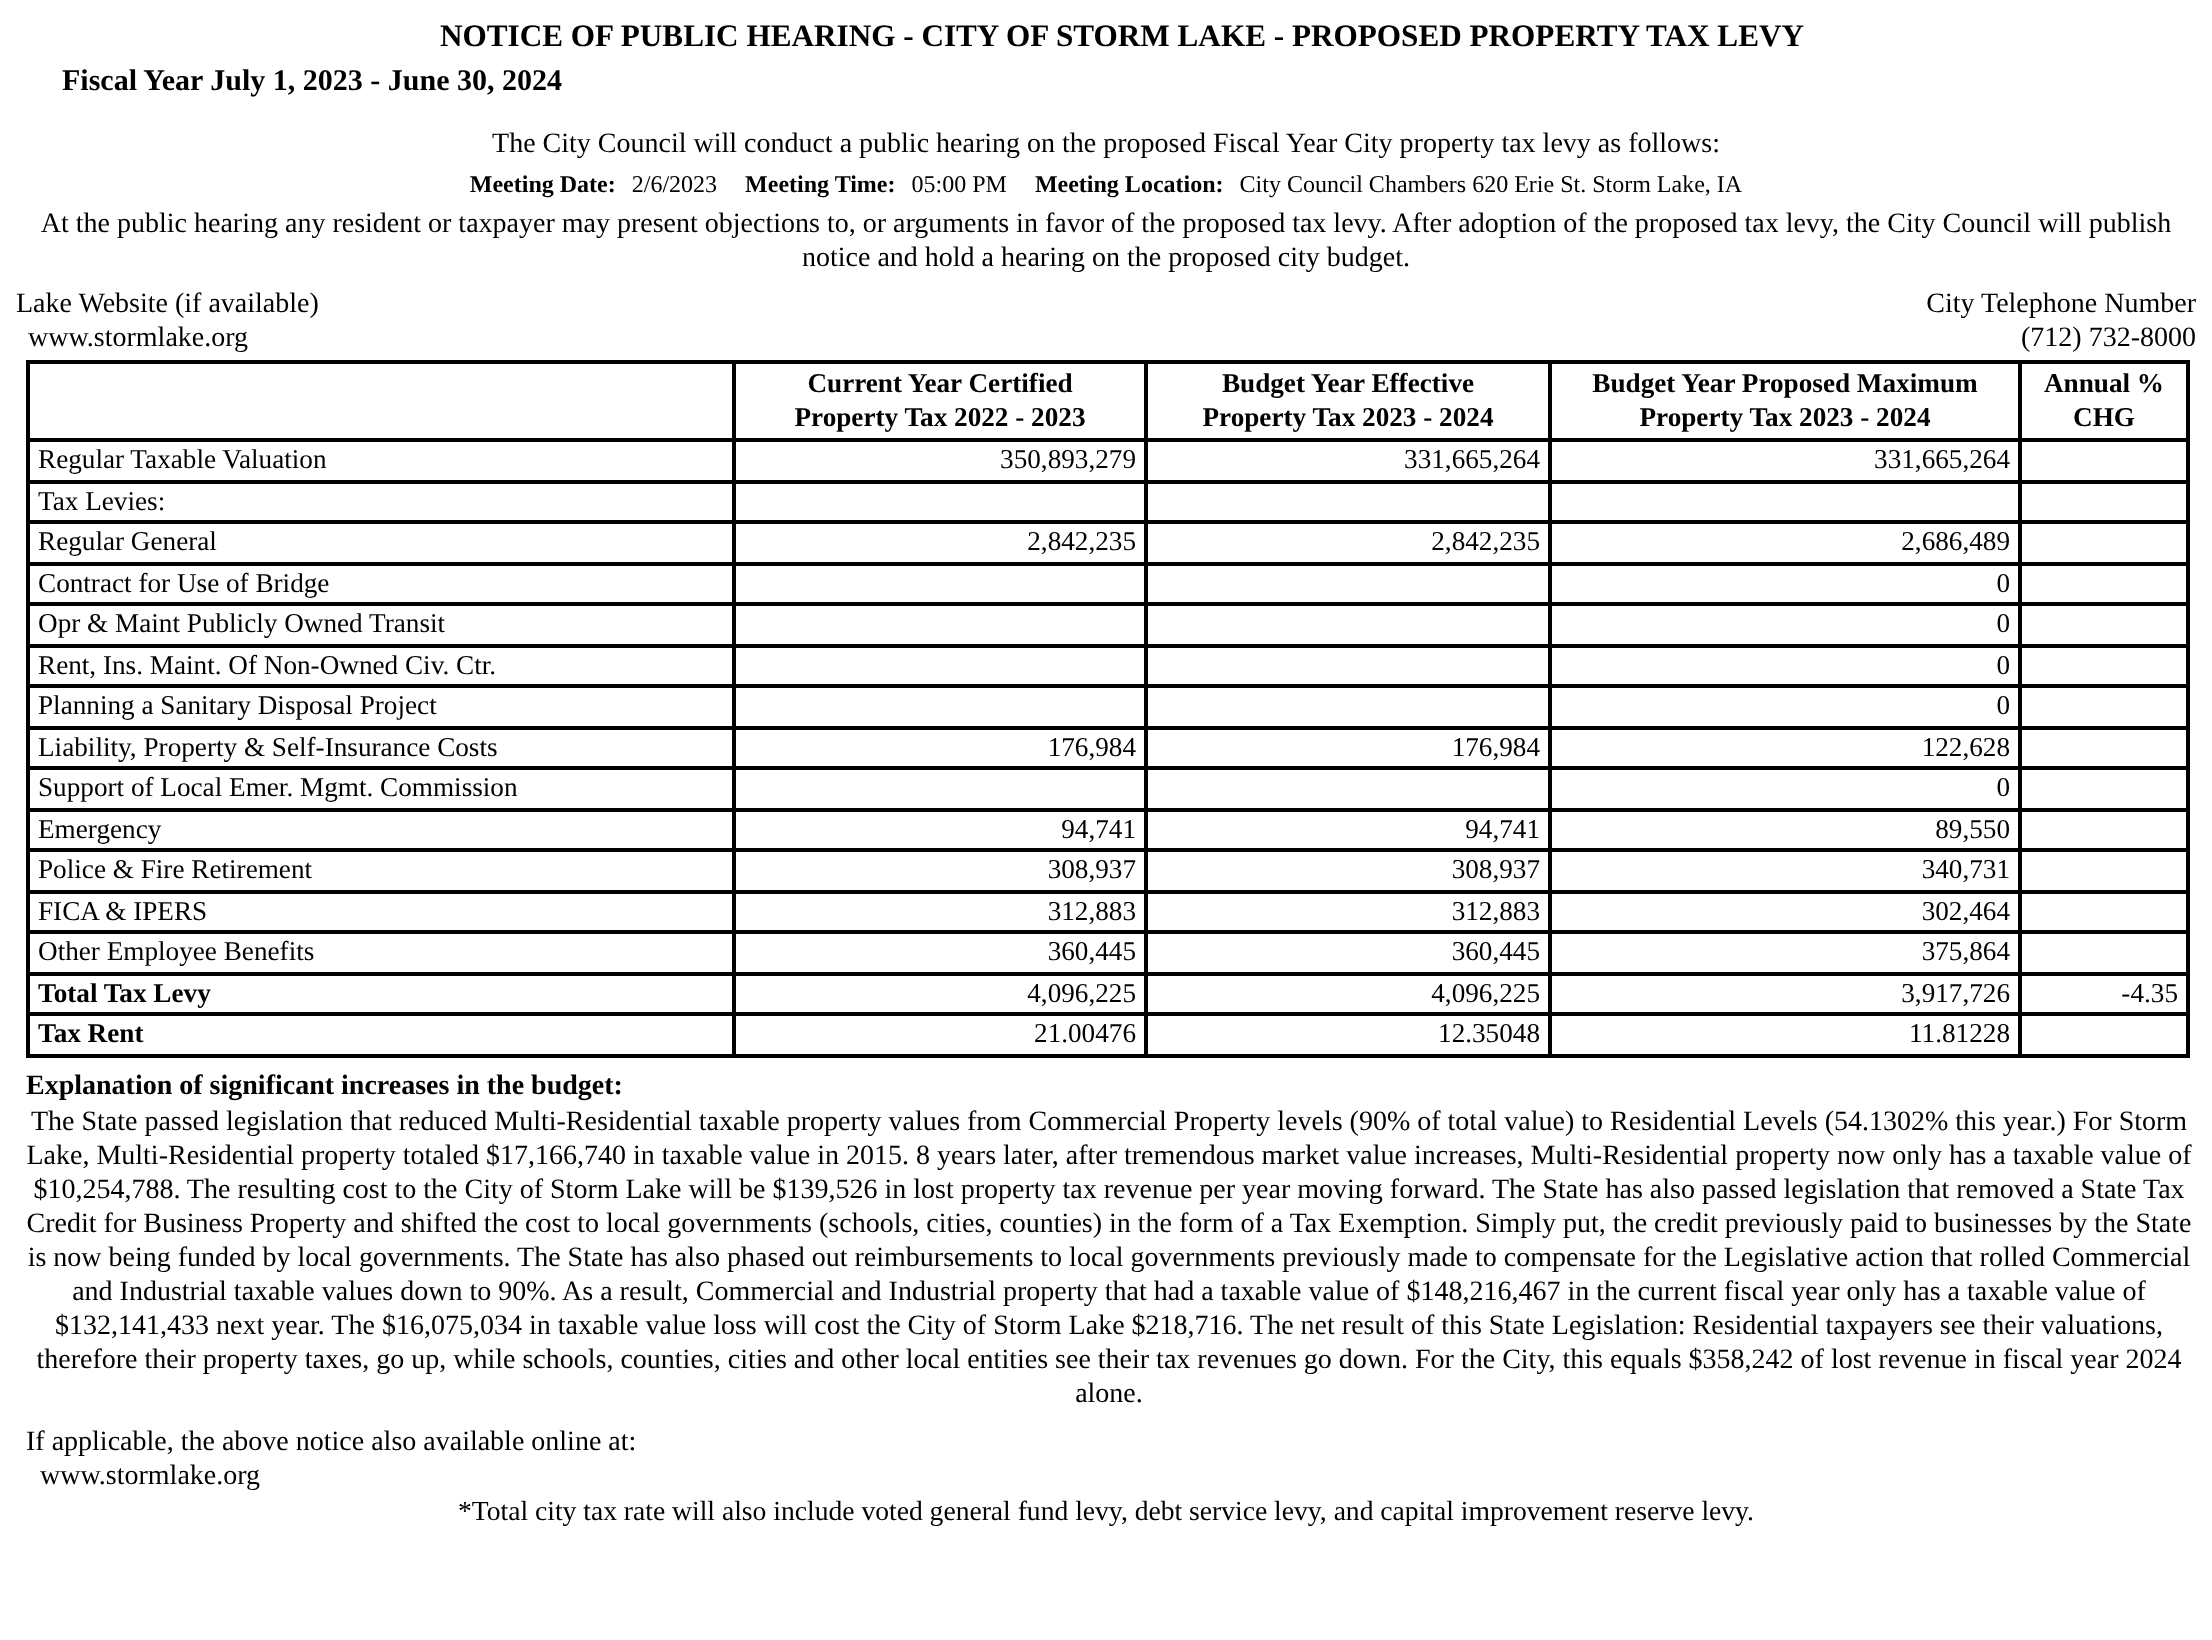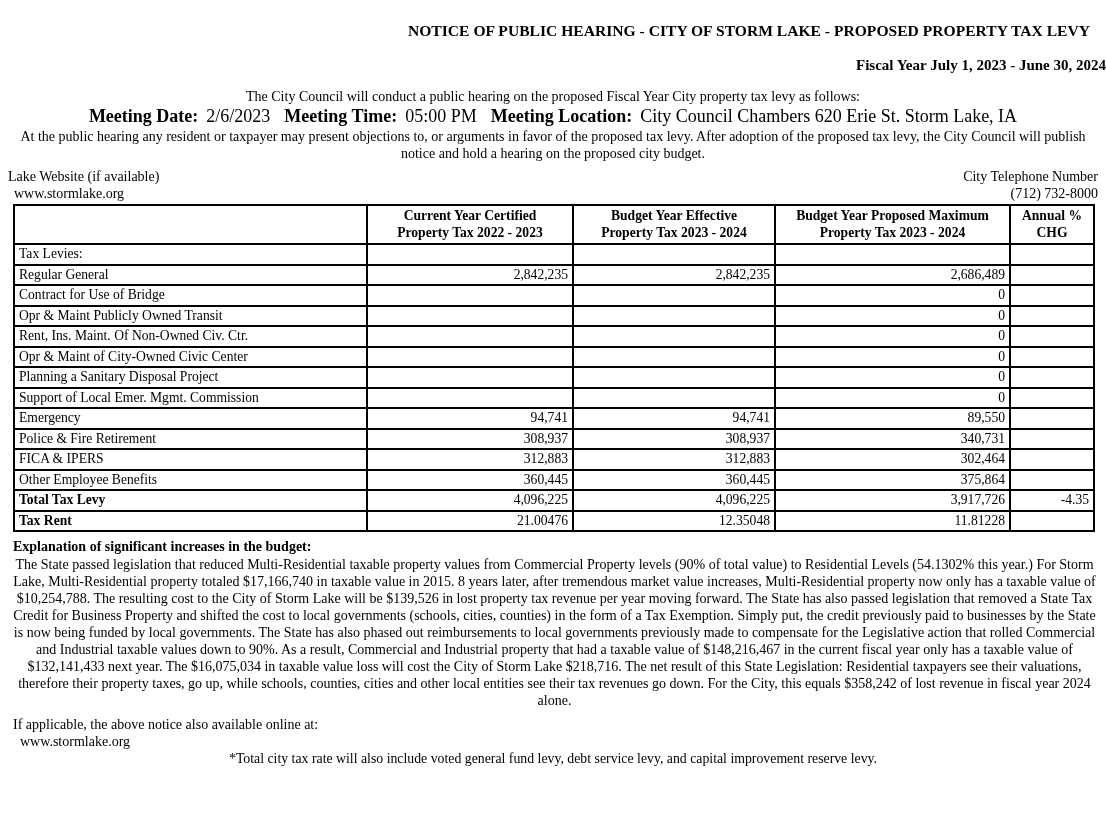--- a/index.html
+++ b/index.html
@@ -6,25 +6,25 @@
   html, body { margin: 0; padding: 0; }
   body {
     width: 1106px; height: 820px;
     background: #ffffff; color: #000000;
     font-family: "Liberation Serif", serif;
     font-size: 13.8px;
     overflow: hidden;
   }
   .doc { width: 1106px; height: 820px; position: relative; padding-top: 6px; }
 
-  .title-line1 { text-align: right; font-weight: bold; font-size: 15.6px; margin: 16px; line-height: 18px; padding-left: 16px; }
-  .title-line2 { text-align: right; font-weight: bold; font-size: 15px; margin: 0; line-height: 18px; }
+  .title-line1 { text-align: center; font-weight: bold; font-size: 15.6px; margin: 4px; line-height: 18px; padding-left: 16px; }
+  .title-line2 { text-align: left; font-weight: bold; font-size: 15px; margin: 0; line-height: 18px; padding-left: 31px; }
 
   .conduct { text-align: center; margin: 14px 6px 0 6px; font-size: 14px; line-height: 17px; }
-  .meeting { text-align: center; margin: 3px 6px 0 6px; font-size: 18px; line-height: 17px; }
+  .meeting { text-align: center; margin: 3px 6px 0 6px; font-size: 12px; line-height: 17px; }
   .meeting b { margin-left: 14px; }
   .meeting b:first-child { margin-left: 0; }
   .meeting .val { margin-left: 8px; }
   .hearing { text-align: center; margin: 3px 8px 0 8px; font-size: 14px; line-height: 17px; }
 
   .contact { display: flex; justify-content: space-between; margin: 6px 8px 2px 8px; font-size: 14px; line-height: 17px; }
   .contact .left { text-align: left; }
   .contact .right { text-align: right; }
   .contact .url { padding-left: 6px; }
 
@@ -102,20 +102,27 @@
           <th>Budget Year Effective
 Property Tax 2023 - 2024</th>
           <th>Budget Year Proposed Maximum
 Property Tax 2023 - 2024</th>
           <th>Annual %
 CHG</th>
         </tr>
     </thead>
     <tbody>
         <tr>
+          <td class="lbl">Regular Taxable Valuation</td>
+          <td class="num">350,893,279</td>
+          <td class="num">331,665,264</td>
+          <td class="num">331,665,264</td>
+          <td class="num"></td>
+        </tr>
+        <tr>
           <td class="lbl">Tax Levies:</td>
           <td class="num"></td>
           <td class="num"></td>
           <td class="num"></td>
           <td class="num"></td>
         </tr>
         <tr>
           <td class="lbl">Regular General</td>
           <td class="num">2,842,235</td>
           <td class="num">2,842,235</td>
@@ -137,31 +144,31 @@
           <td class="num"></td>
         </tr>
         <tr>
           <td class="lbl">Rent, Ins. Maint. Of Non-Owned Civ. Ctr.</td>
           <td class="num"></td>
           <td class="num"></td>
           <td class="num">0</td>
           <td class="num"></td>
         </tr>
         <tr>
-          <td class="lbl">Opr &amp; Maint of City-Owned Civic Center</td>
-          <td class="num"></td>
-          <td class="num"></td>
-          <td class="num">0</td>
-          <td class="num"></td>
-        </tr>
-        <tr>
           <td class="lbl">Planning a Sanitary Disposal Project</td>
           <td class="num"></td>
           <td class="num"></td>
           <td class="num">0</td>
+          <td class="num"></td>
+        </tr>
+        <tr>
+          <td class="lbl">Liability, Property &amp; Self-Insurance Costs</td>
+          <td class="num">176,984</td>
+          <td class="num">176,984</td>
+          <td class="num">122,628</td>
           <td class="num"></td>
         </tr>
         <tr>
           <td class="lbl">Support of Local Emer. Mgmt. Commission</td>
           <td class="num"></td>
           <td class="num"></td>
           <td class="num">0</td>
           <td class="num"></td>
         </tr>
         <tr>

